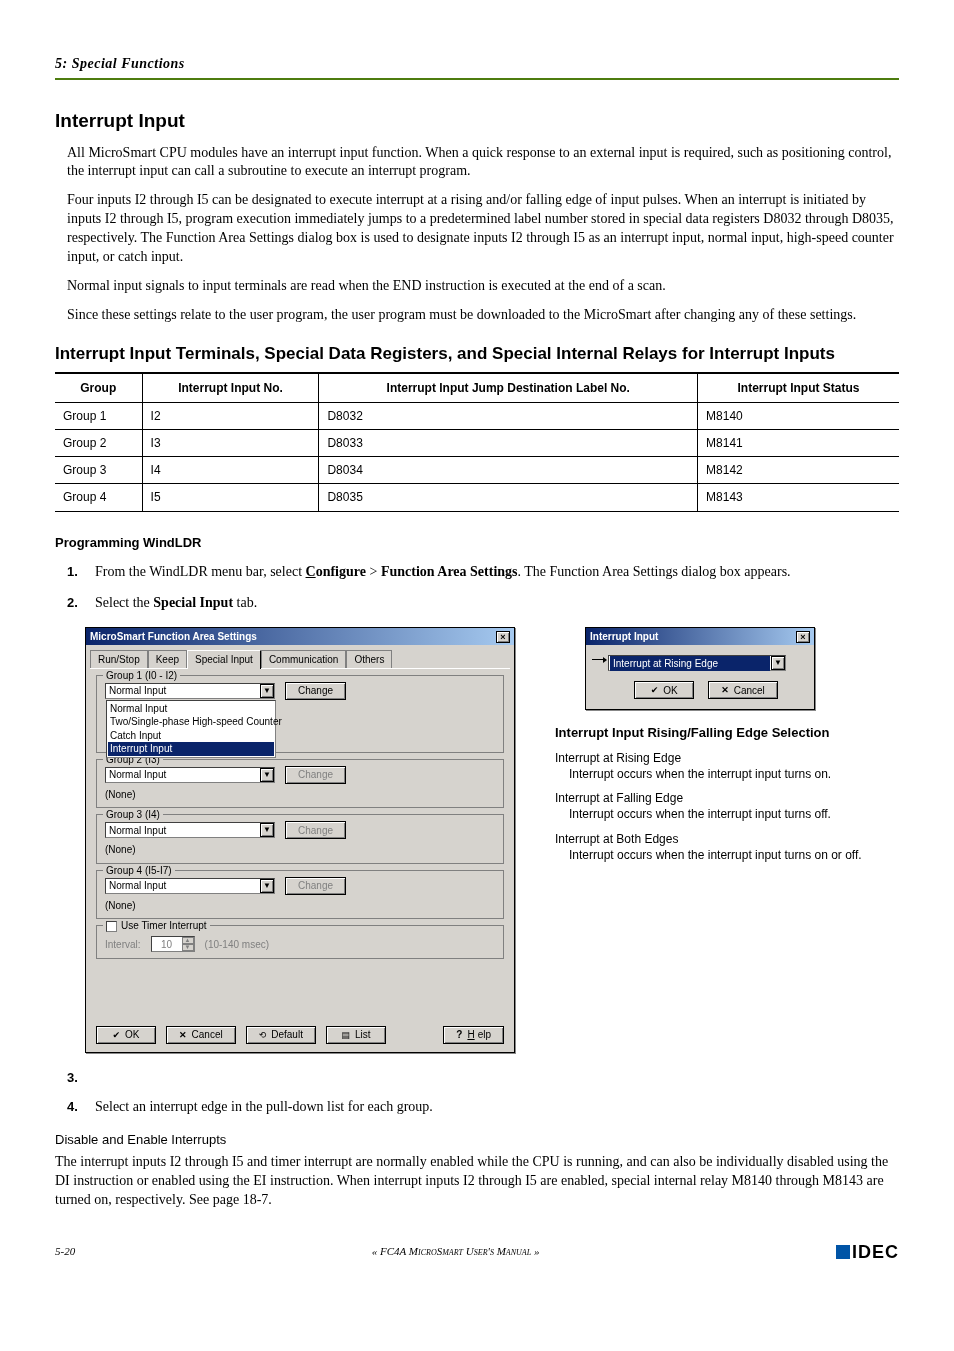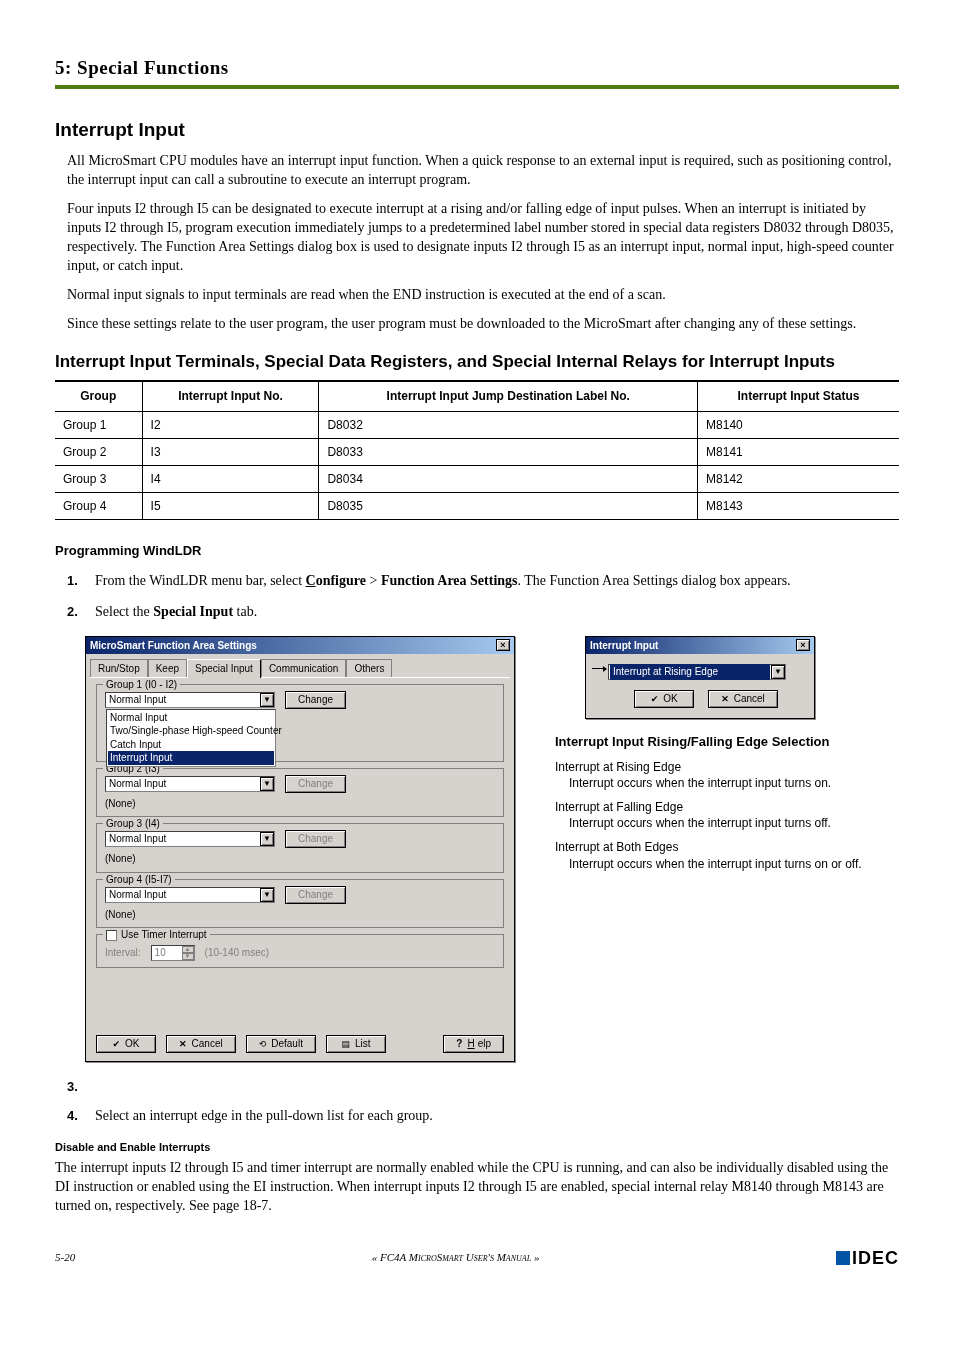--- a/index.html
+++ b/index.html
@@ -1,17 +1,17 @@
 <!DOCTYPE html>
 <html><head>
 <meta charset="utf-8">
 <style>
   * { box-sizing: border-box; margin: 0; padding: 0; }
   body { font-family: "Times New Roman", serif; background: #fff; width: 954px; margin: 0 auto; padding: 55px 55px 30px 55px; font-size: 14px; color: #000; line-height: 1.35; }
-  .chapter-head { font-weight: bold; font-size: 19px; letter-spacing: 0.5px; border-bottom: 4px solid #4d7c0f; padding-bottom: 4px; margin-bottom: 28px; }
+  .chapter-head { font-style: italic; font-weight: bold; font-size: 14px; letter-spacing: 0.5px; border-bottom: 2px solid #4d7c0f; padding-bottom: 4px; margin-bottom: 28px; }
   h1.section { font-family: Arial, sans-serif; font-weight: bold; font-size: 19px; margin-bottom: 10px; }
   .body-p { margin: 0 0 10px 12px; font-size: 14px; }
   .body-p.last { margin-bottom: 18px; }
   h2.sub { font-family: Arial, sans-serif; font-weight: bold; font-size: 17px; margin-bottom: 6px; }
   table.data { width: 100%; border-collapse: collapse; font-family: Arial, sans-serif; font-size: 12px; margin-bottom: 22px; }
   table.data th { border-top: 2px solid #000; border-bottom: 1px solid #000; padding: 6px 8px; text-align: center; font-weight: bold; }
   table.data td { border-bottom: 1px solid #000; padding: 5px 8px; }
   table.data th + th, table.data td + td { border-left: 1px solid #000; }
   .prog-h { font-family: Arial, sans-serif; font-weight: bold; font-size: 13px; margin: 0 0 12px 0; }
   ol.steps { list-style: none; margin: 0 0 14px 12px; }
@@ -34,36 +34,36 @@
   .sel .seltxt { padding: 1px 3px; flex: 1; white-space: nowrap; overflow: hidden; }
   .sel .arrow { width: 14px; height: 14px; background: #d6d3ce; border: 1px solid #000; box-shadow: inset 1px 1px 0 #fff, inset -1px -1px 0 #808080; text-align: center; line-height: 11px; font-size: 8px; }
   .btn { display: inline-flex; align-items: center; justify-content: center; gap: 3px; background: #d6d3ce; border: 1px solid #000; box-shadow: inset 1px 1px 0 #fff, inset -1px -1px 0 #808080; padding: 2px 12px; font-size: 10px; height: 18px; min-width: 60px; }
   .btn.dis { color: #808080; }
   .listbox { border: 1px solid #808080; border-top-color: #404040; border-left-color: #404040; background: #fff; font-size: 10px; margin-top: 0; padding: 1px; width: 170px; }
   .listbox div { padding: 0 2px; white-space: nowrap; }
   .listbox .hl { background: #0a246a; color: #fff; }
   .stat { margin-top: 4px; font-size: 10px; }
   .chk { display: inline-block; width: 11px; height: 11px; background: #fff; border: 1px solid #808080; border-top-color: #404040; border-left-color: #404040; margin-right: 4px; vertical-align: middle; }
   .spin { display: inline-flex; background: #fff; border: 1px solid #808080; border-top-color: #404040; border-left-color: #404040; height: 16px; width: 44px; align-items: center; }
-  .spin .sv { flex: 1; padding: 4px 3px; color: #808080; }
+  .spin .sv { flex: 1; padding: 4px 3px; color: #808080; text-align: center; }
   .spin .sb { width: 12px; display: flex; flex-direction: column; }
   .spin .sb span { height: 7px; background: #d6d3ce; border: 1px solid #808080; font-size: 6px; text-align: center; line-height: 5px; }
   .btnrow { display: flex; gap: 10px; position: absolute; bottom: 4px; left: 6px; right: 6px; }
   .btnrow .spacer { flex: 1; }
   .small-win { width: 230px; }
   .small-win .body { padding: 10px 10px 10px 22px; position: relative; }
   .small-win .sel { width: 178px; }
   .arrow-line { position: absolute; left: 6px; top: 14px; width: 14px; height: 1px; background: #000; }
   .arrow-line::after { content: ""; position: absolute; right: -1px; top: -2px; border-left: 4px solid #000; border-top: 3px solid transparent; border-bottom: 3px solid transparent; }
   .small-btns { display: flex; gap: 14px; justify-content: center; margin-top: 10px; }
   .edge-h { font-family: Arial, sans-serif; font-weight: bold; font-size: 13px; margin: 14px 0 8px 0; }
   .edge-item { font-family: Arial, sans-serif; font-size: 12px; margin-bottom: 8px; }
   .edge-item .t { display: block; }
   .edge-item .d { display: block; margin-left: 14px; }
-  .para-h { font-family: Arial, sans-serif; font-weight: bold; font-size: 11px; margin: 6px 0 4px 0; }
+  .para-h { font-family: Arial, sans-serif; font-weight: normal; font-size: 13px; margin: 6px 0 4px 0; }
   .footer { display: flex; align-items: center; justify-content: space-between; margin-top: 30px; font-size: 11px; }
   .footer .pn { font-style: italic; font-family: "Times New Roman", serif; }
   .footer .man { font-style: italic; font-family: "Times New Roman", serif; font-variant: small-caps; }
   .idec { display: flex; align-items: center; gap: 2px; font-family: Arial, sans-serif; font-weight: bold; font-size: 18px; letter-spacing: 1px; }
   .idec .sq { width: 14px; height: 14px; background: #0054a6; display: inline-block; }
   .g1sel { position: relative; }
   .g1listwrap { position: absolute; top: 16px; left: 0; z-index: 5; }
   .dim { color:#808080; }
   .chkmark::before { content:"✔"; font-size:9px; margin-right:2px; }
   .xmark::before { content:"✕"; font-size:9px; margin-right:2px; font-weight:bold; }

